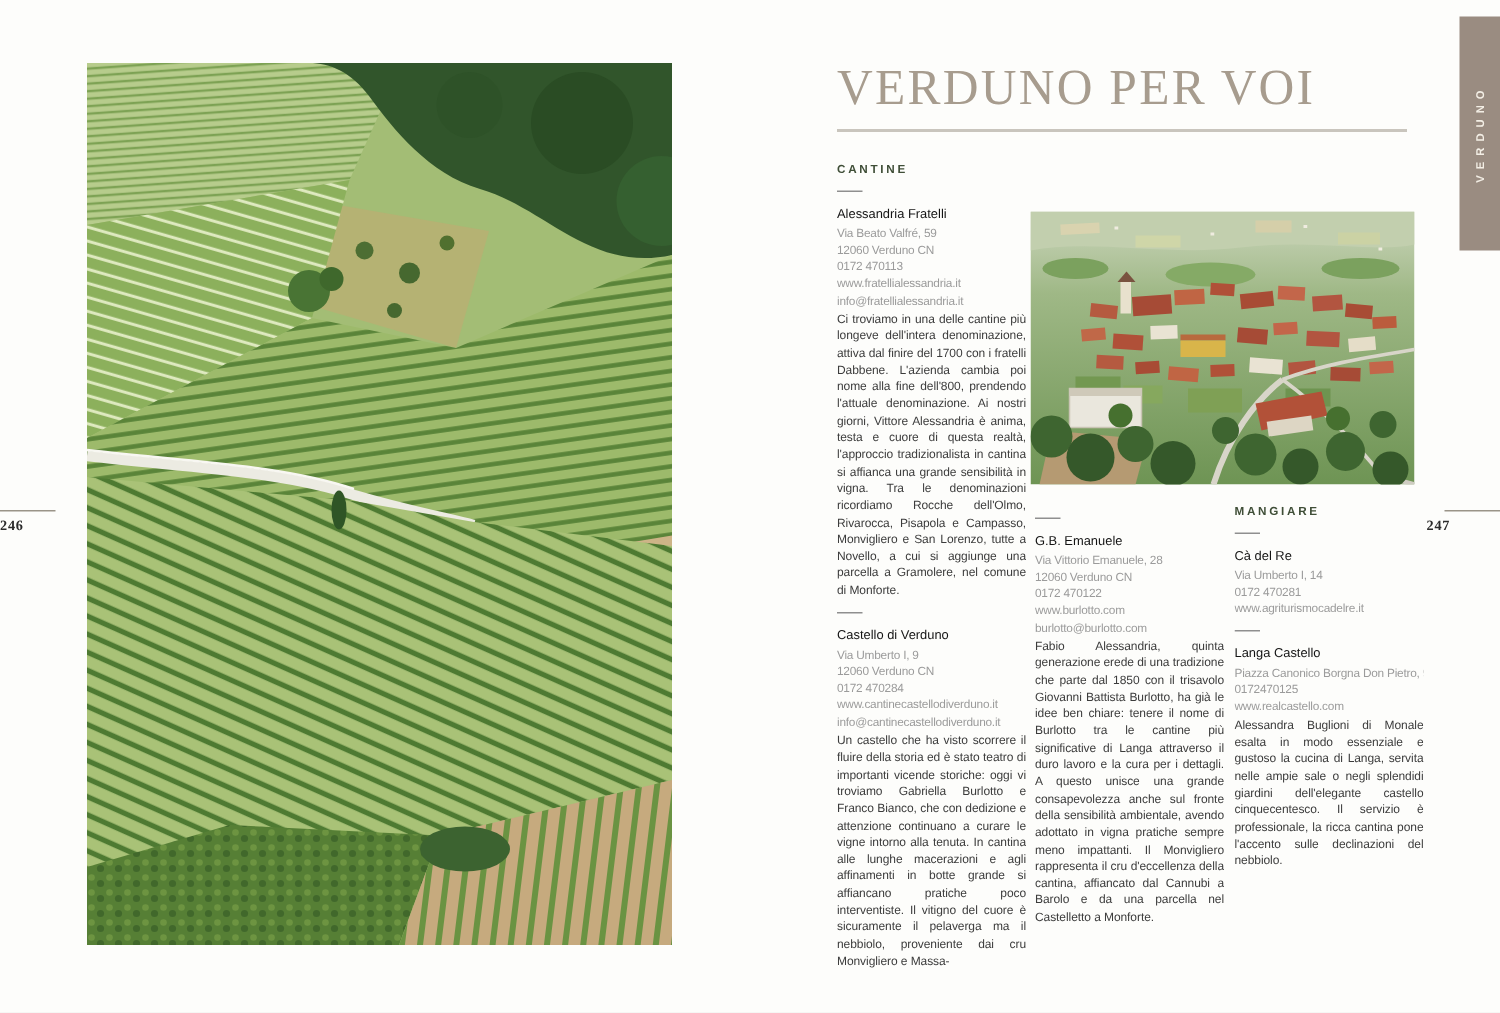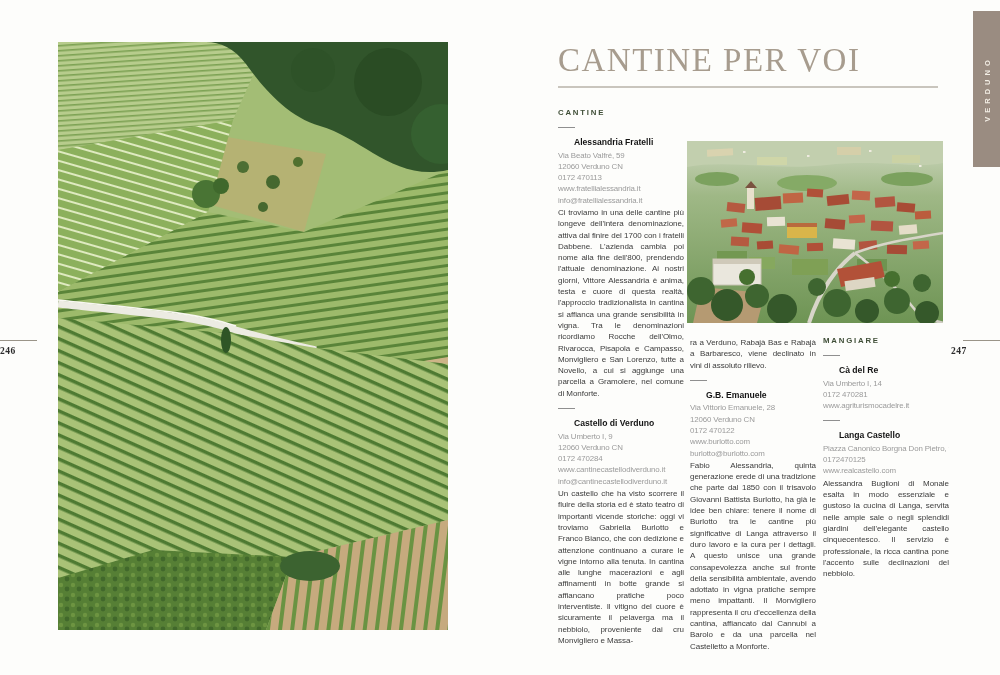--- a/index.html
+++ b/index.html
@@ -38,21 +38,21 @@
     white-space:nowrap;color:#f3eee5;font-size:7.5px;font-weight:bold;
     letter-spacing:4px;font-family:"Liberation Sans",sans-serif;
   }
   
   .col{position:absolute;width:126px;overflow:hidden;}
   .col-1{left:558px;top:108px;height:552px;}
   .col-2{left:690px;top:336px;height:326px;}
   .col-3{left:823px;top:336px;height:326px;}
   .section-label{font-size:7.8px;font-weight:bold;color:#3f4e37;letter-spacing:1.8px;line-height:10px;}
   .divider{width:17px;border-top:1px solid #8f8f8f;margin:9px 0 9px 0;height:0;}
-  .listing-name{font-size:8.6px;font-weight:bold;color:#141414;line-height:11.5px;margin:0 0 1px 16px;}
+  .listing-name{font-size:8.6px;font-weight:normal;color:#141414;line-height:11.5px;margin:0 0 1px 0;}
   .contact{font-size:7.9px;line-height:11.3px;color:#9b9b9b;letter-spacing:-.15px;white-space:nowrap;}
   .listing-body{font-size:8px;line-height:11.3px;color:#3c3c3c;text-align:justify;
                 letter-spacing:-.05px;margin-top:1px;hyphens:auto;}
 </style>
 </head>
 <body>
 
 <div class="spread">
 
   <div class="photo-left">
@@ -107,21 +107,21 @@
       <polygon points="0,276 178,292 258,306 390,322 390,478 235,515 0,545" fill="url(#rowsDiag)"></polygon>
       <ellipse cx="168" cy="298" rx="5" ry="13" fill="#2f5526"></ellipse>
       <polygon points="0,536 95,508 235,515 208,588 0,588" fill="url(#canopy)"></polygon>
       <polygon points="235,515 390,478 390,588 208,588" fill="url(#rowsVert)"></polygon>
       <ellipse cx="252" cy="524" rx="30" ry="15" fill="#3c6330"></ellipse>
     </svg>
   </div>
   <div class="folio-rule folio-rule-left"></div>
   <div class="folio folio-left">246</div>
 
-  <div class="page-title">CANTINE PER VOI</div>
+  <div class="page-title">VERDUNO PER VOI</div>
   <div class="title-rule"></div>
 
   <div class="side-tab">
     <div class="side-tab-label">VERDUNO</div>
   </div>
 
   <div class="photo-village">
     <svg viewBox="0 0 256 182" preserveAspectRatio="none">
       <defs>
         <linearGradient id="villBg" x1="0" y1="0" x2="0" y2="1">
@@ -226,21 +226,20 @@
       <div class="contact">Via Umberto I, 9</div>
       <div class="contact">12060 Verduno CN</div>
       <div class="contact">0172 470284</div>
       <div class="contact">www.cantinecastellodiverduno.it</div>
       <div class="contact">info@cantinecastellodiverduno.it</div>
       <div class="listing-body">Un castello che ha visto scorrere il fluire della storia ed è stato teatro di importanti vicende storiche: oggi vi troviamo Gabriella Burlotto e Franco Bianco, che con dedizione e attenzione continuano a curare le vigne intorno alla tenuta. In cantina alle lunghe macerazioni e agli affinamenti in botte grande si affiancano pratiche poco interventiste. Il vitigno del cuore è sicuramente il pelaverga ma il nebbiolo, proveniente dai cru Monvigliero e Massa-</div>
     </div>
   </div>
 
   <div class="col col-2">
-    <div class="listing-body">ra a Verduno, Rabajà Bas e Rabajà a Barbaresco, viene declinato in vini di assoluto rilievo.</div>
 
     <div class="divider"></div>
 
     <div>
       <div class="listing-name">G.B. Emanuele</div>
       <div class="contact">Via Vittorio Emanuele, 28</div>
       <div class="contact">12060 Verduno CN</div>
       <div class="contact">0172 470122</div>
       <div class="contact">www.burlotto.com</div>
       <div class="contact">burlotto@burlotto.com</div>

